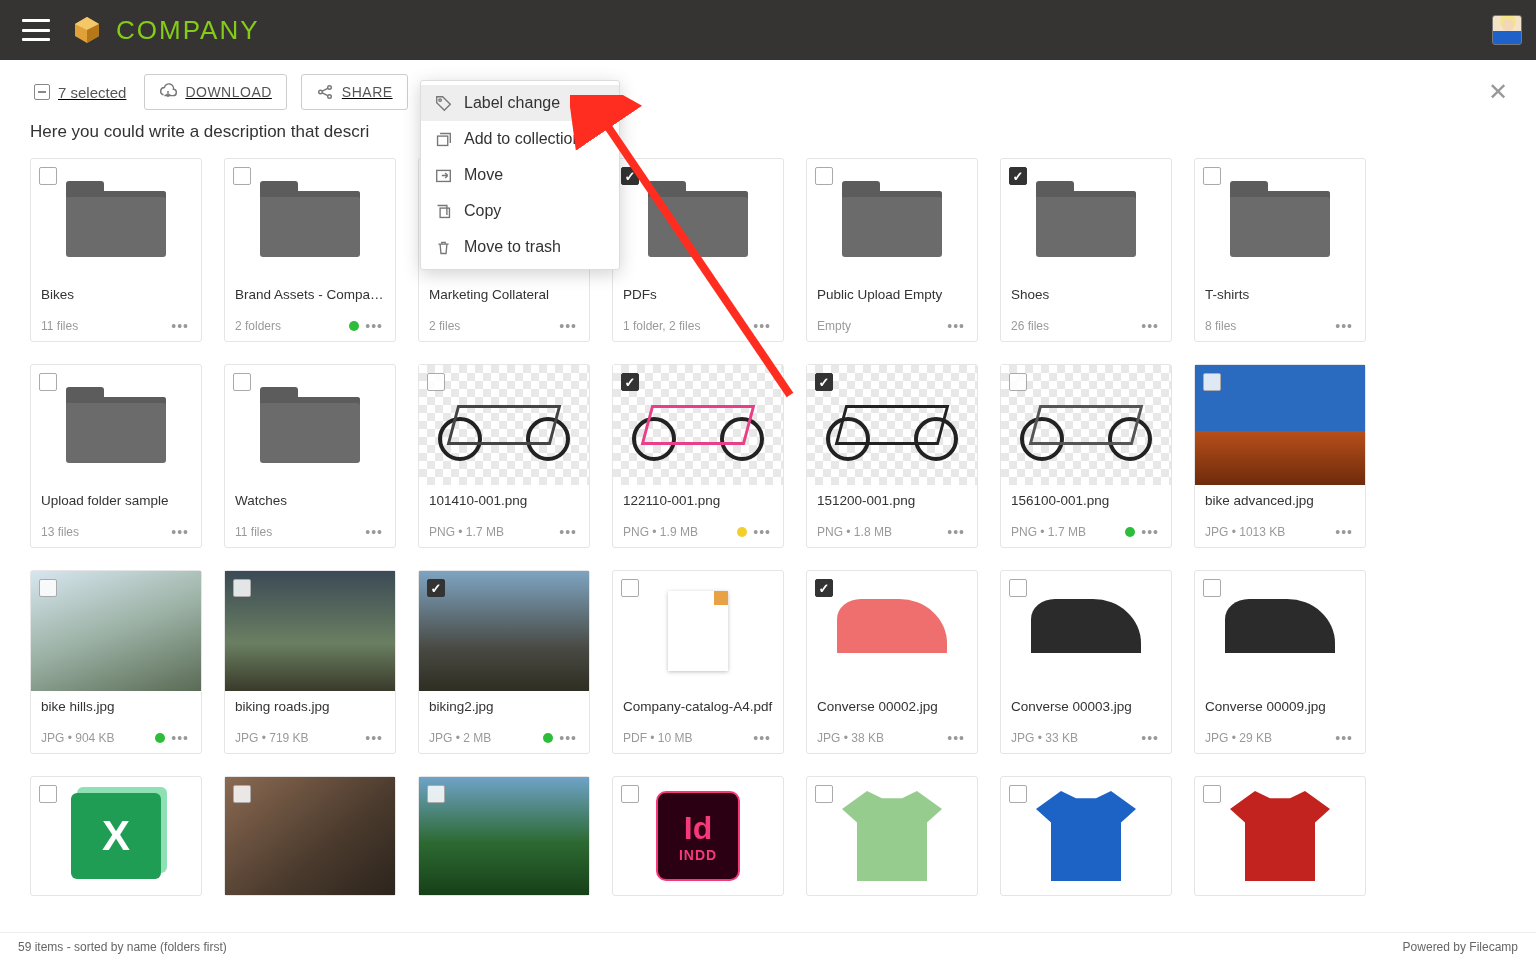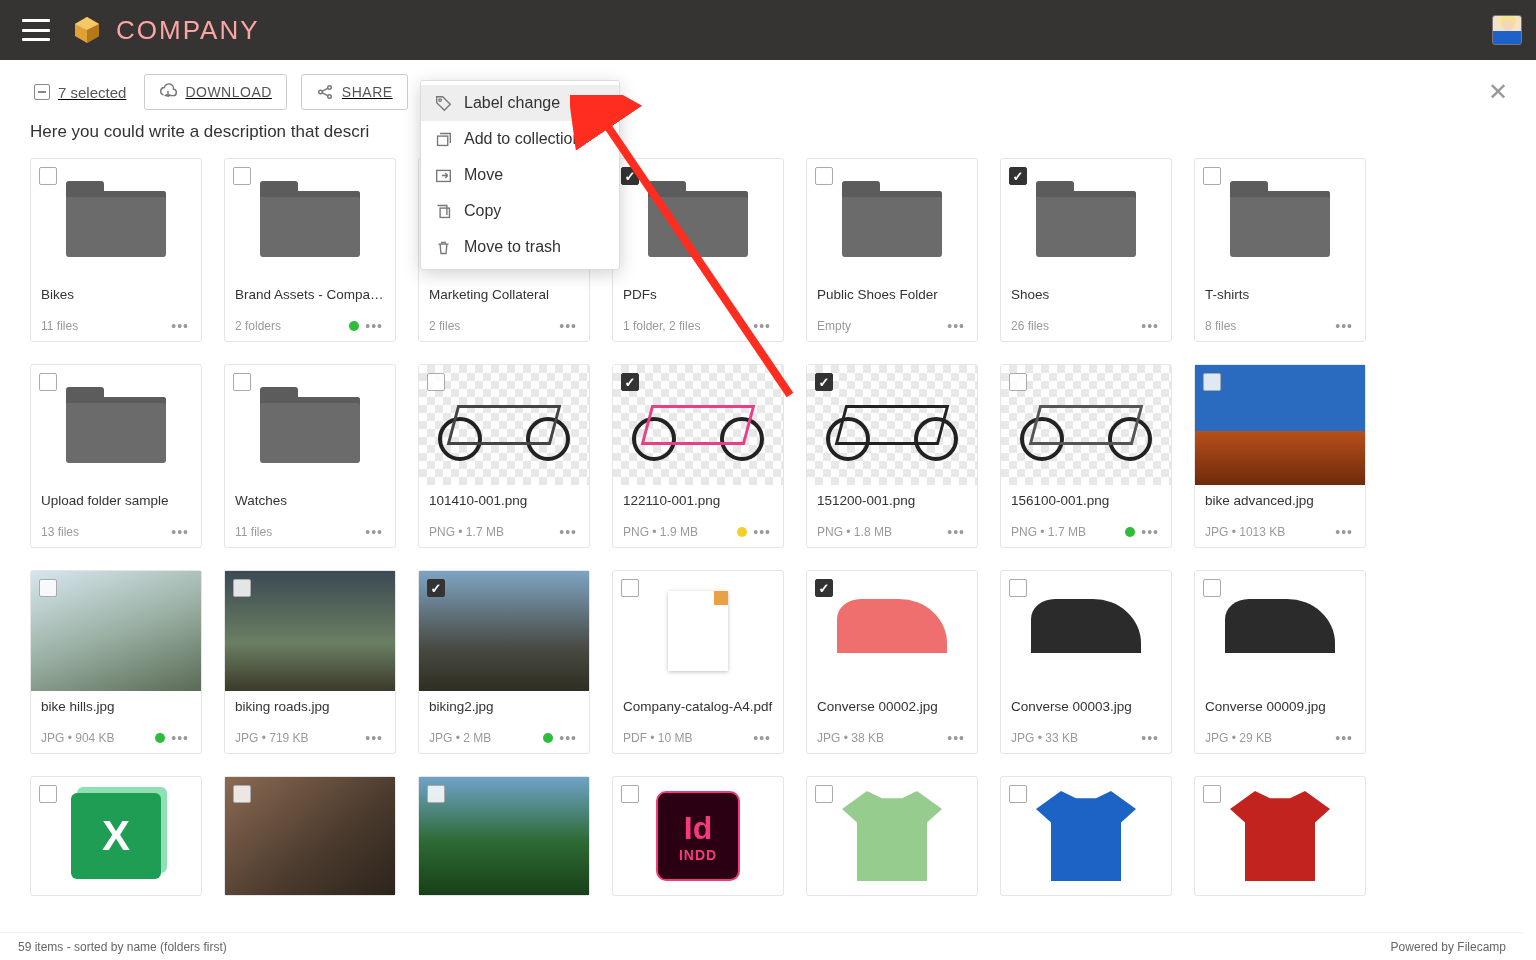--- a/index.html
+++ b/index.html
@@ -4,21 +4,21 @@
 <style>
   * { margin:0; padding:0; box-sizing:border-box; font-family: -apple-system, Helvetica, Arial, sans-serif; }
   body { width:1536px; height:960px; background:#fff; overflow:hidden; position:relative; }
   .header { background:#363432; height:60px; display:flex; align-items:center; padding:0 14px 0 22px; justify-content:space-between; }
   .header-left { display:flex; align-items:center; gap:22px; }
   .hamburger { width:28px; height:22px; display:flex; flex-direction:column; justify-content:space-between; cursor:pointer; }
   .hamburger span { display:block; height:3px; background:#fff; border-radius:1px; }
   .logo-wrap { display:flex; align-items:center; gap:14px; }
   .logo-mark { width:30px; height:30px; position:relative; }
   .logo-mark svg { width:30px; height:30px; }
-  .logo-text { color:#fca5a5; font-size:26px; letter-spacing:2px; font-weight:300; }
+  .logo-text { color:#84cc16; font-size:26px; letter-spacing:2px; font-weight:300; }
   .avatar { width:30px; height:30px; border-radius:3px; background: linear-gradient(180deg,#f5e3c9 0%,#f5e3c9 55%,#1e62c9 55%,#1e62c9 100%); border:1px solid #777; position:relative; overflow:hidden; }
   .avatar::before{content:''; position:absolute; top:3px; left:9px; width:12px; height:12px; border-radius:50%; background:#f4d8b6; box-shadow:0 -3px 0 2px #f3e68a;}
   .toolbar { height:52px; display:flex; align-items:center; padding:0 30px; gap:14px; margin-top:6px;text-decoration:underline; }
   .sel-indicator { display:flex; align-items:center; gap:8px; color:#555; font-size:15px; padding:6px 4px; }
   .sel-indicator .box { width:16px; height:16px; border:1.5px solid #888; border-radius:2px; position:relative; }
   .sel-indicator .box::after{content:''; position:absolute; left:3px; right:3px; top:6px; height:2px; background:#888;}
   .tool-btn { display:flex; align-items:center; gap:8px; border:1px solid #ccc; background:#fff; padding:8px 14px; border-radius:3px; font-size:14px; color:#555; cursor:pointer; letter-spacing:0.5px; }
   .tool-btn svg { width:18px; height:18px; fill:none; stroke:#777; stroke-width:1.6; }
   .close-bar { position:absolute; right:28px; top:78px; font-size:24px; color:#999; cursor:pointer; }
   .desc { padding:4px 30px 16px; color:#333; font-size:17px; }
@@ -35,21 +35,21 @@
   .checkbox { position:absolute; top:8px; left:8px; width:18px; height:18px; border:1.5px solid #aaa; border-radius:2px; background:rgba(255,255,255,0.85); cursor:pointer; display:flex; align-items:center; justify-content:center;}
   .checkbox.checked { background:#333; border-color:#333; }
   .checkbox.checked::after{ content:'✓'; color:#fff; font-size:13px; font-weight:bold; line-height:1; }
   .card-meta { padding:8px 10px 6px; }
   .card-title { font-size:13.5px; color:#333; white-space:nowrap; overflow:hidden; text-overflow:ellipsis; }
   .card-sub-row { display:flex; align-items:center; justify-content:space-between; margin-top:15px; min-height:18px;}
   .card-sub { font-size:12px; color:#9a9a9a; white-space:nowrap; overflow:hidden; text-overflow:ellipsis; flex:1; }
   .card-sub-right { display:flex; align-items:center; gap:4px; }
   .dot { width:10px; height:10px; border-radius:50%; }
   .more { color:#999; font-size:14px; letter-spacing:1px; cursor:pointer; padding:0 2px;}
-  .footer { position:absolute; bottom:0; left:0; right:12px; height:28px; background:#fff; border-top:1px solid #eee; display:flex; align-items:center; justify-content:space-between; padding:0 18px; font-size:12px; color:#666; }
+  .footer { position:absolute; bottom:0; left:0; right:0; height:28px; background:#fff; border-top:1px solid #eee; display:flex; align-items:center; justify-content:space-between; padding:0 18px; font-size:12px; color:#666; }
   
   .ctx-menu { position:absolute; left:420px; top:80px; width:200px; background:#fff; border:1px solid #ddd; border-radius:3px; box-shadow:0 4px 18px rgba(0,0,0,0.18); z-index:50; padding:4px 0;}
   .ctx-item { display:flex; align-items:center; gap:12px; padding:9px 14px; font-size:16px; color:#333; cursor:pointer; }
   .ctx-item.hov { background:#eee; }
   .ctx-item svg { width:17px; height:17px; stroke:#777; fill:none; stroke-width:1.6; flex-shrink:0;}
   
   .arrow { position:absolute; left:570px; top:95px; z-index:100; }
   
   .art-fill { position:absolute; inset:0; }
   .bike-body{ width:140px; height:80px; position:relative; }
@@ -186,21 +186,21 @@
       </div>
     </div>
   </div>
     <div class="card">
     <div class="thumb " style="position:relative;">
       <div class="folder-icon"></div>
       <div class="checkbox "></div>
     </div>
 
     <div class="card-meta">
-      <div class="card-title">Public Shoes Folder</div>
+      <div class="card-title">Public Upload Empty</div>
       <div class="card-sub-row">
         <div class="card-sub">Empty</div>
         <div class="card-sub-right">
 
           <span class="more">•••</span>
         </div>
       </div>
     </div>
   </div>
     <div class="card">

